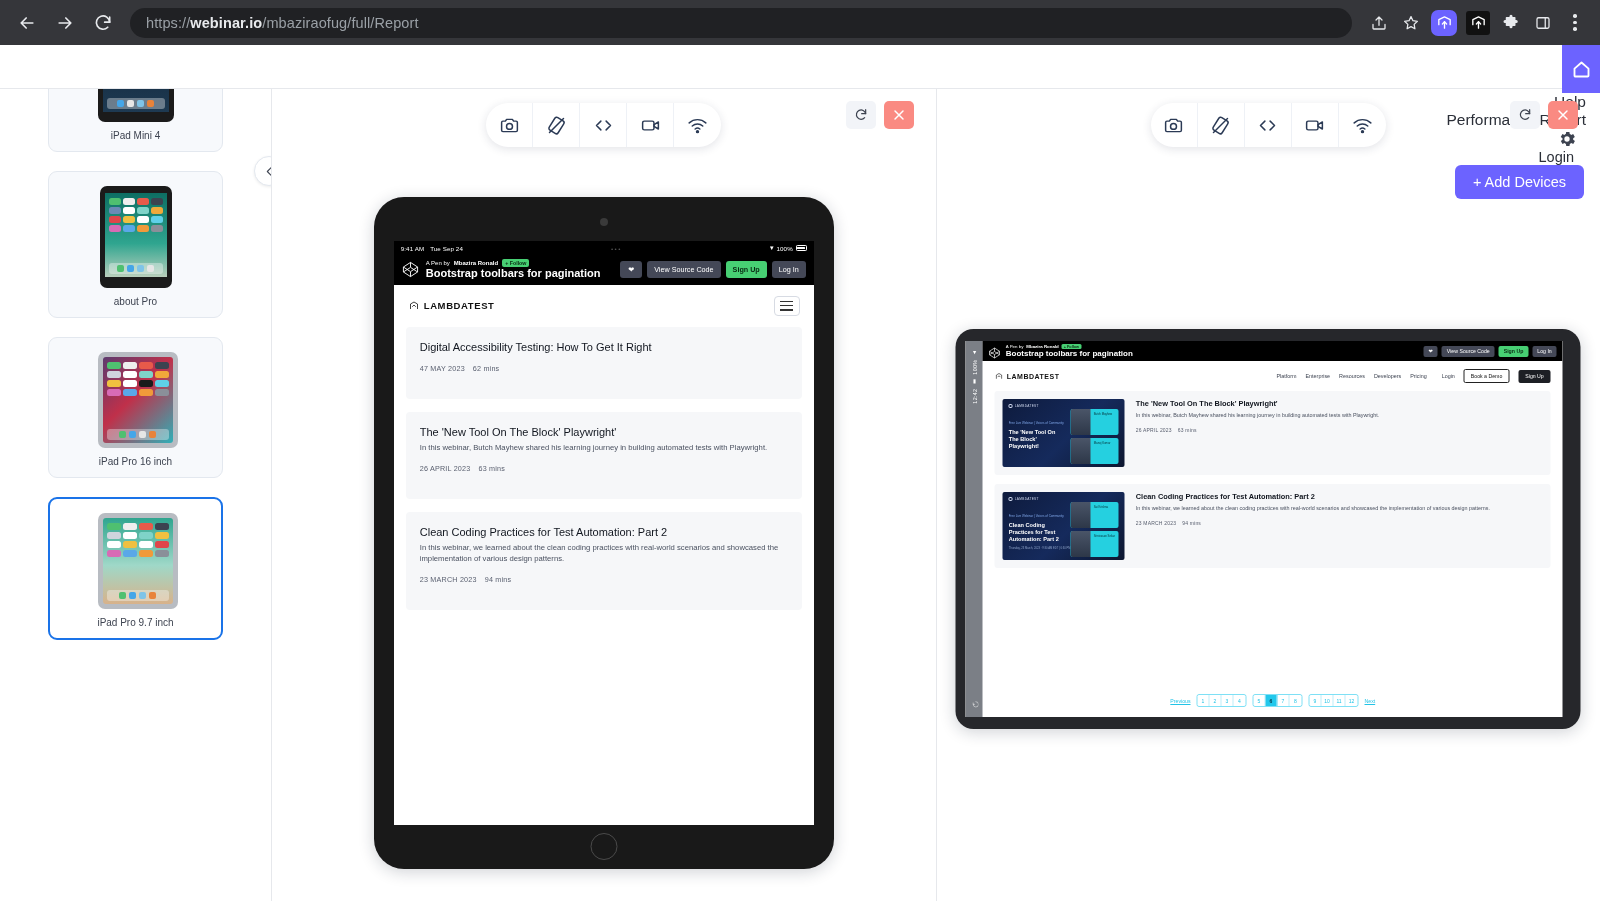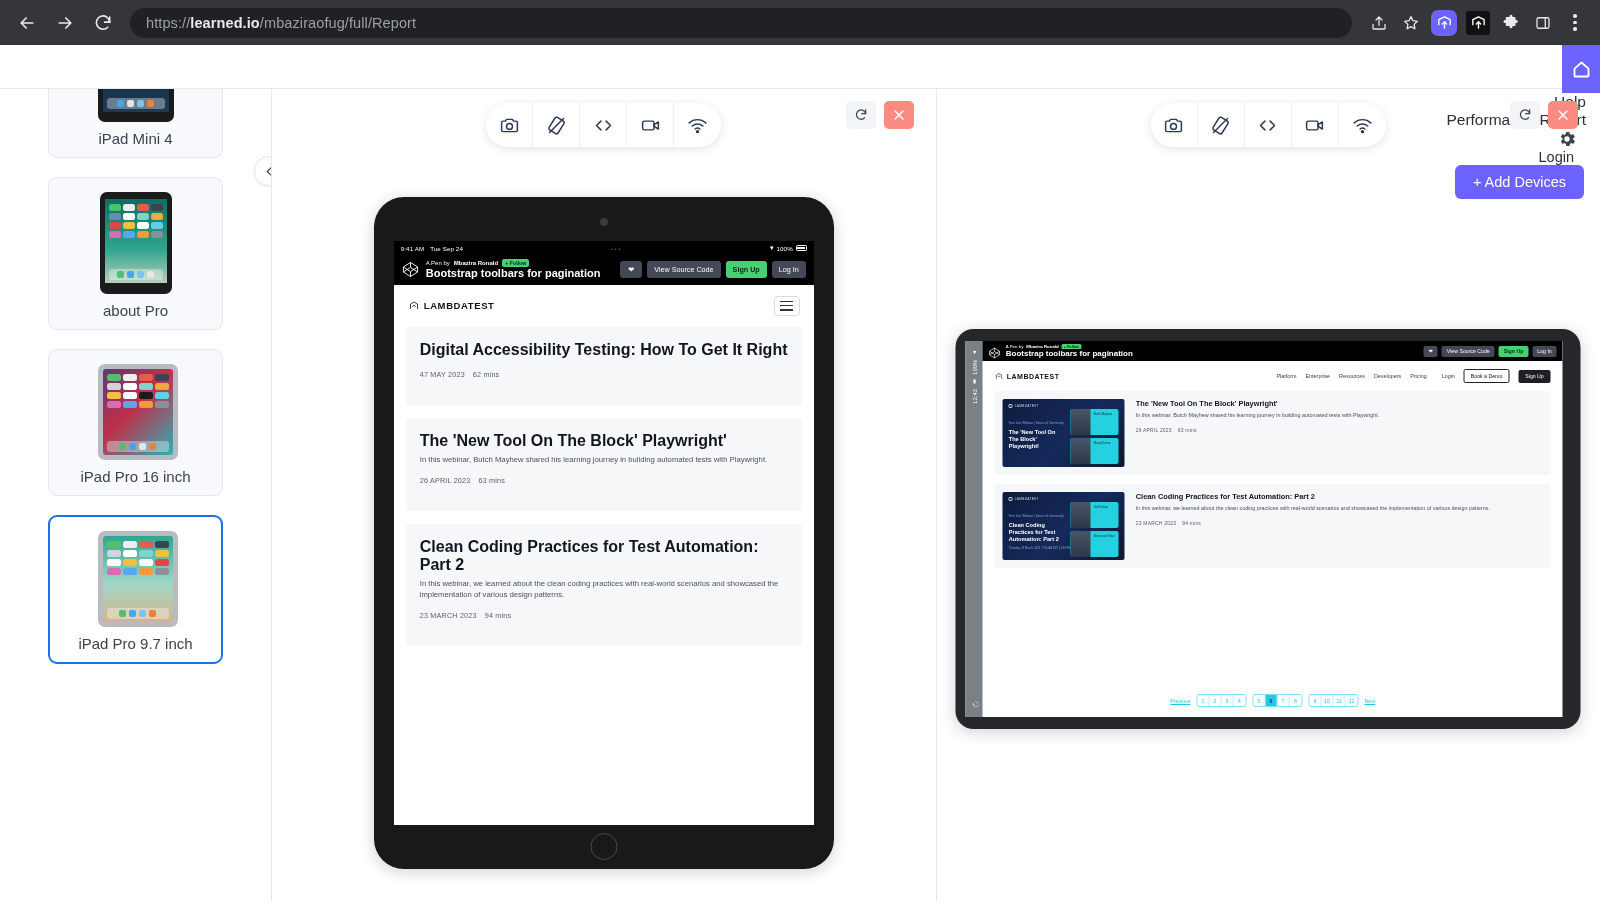--- a/index.html
+++ b/index.html
@@ -74,21 +74,21 @@
     width: 272px; flex: none; background: #fff; position: relative;
     border-right: 1px solid #e6e8ec; padding: 0 48px;
     overflow: hidden;
   }
   .dev-card {
     background: #f7f9fc; border: 1px solid #e3e8ef; border-radius: 9px;
     margin-bottom: 19px; padding: 14px 8px 10px; text-align: center;
   }
   .dev-card.selected { border: 2.5px solid #1a73e8; background: #fff; }
   .dev-card.clipped-top { margin-top: -78px; }
-  .dev-label { font-size: 15px; color: #3d4350; margin-top: 8px; }
+  .dev-label { font-size: 10px; color: #3d4350; margin-top: 8px; }
 
   
   .thumb { width: 76px; margin: 0 auto; }
   .thumb-tablet {
     border-radius: 7px; margin: 0 auto; position: relative;
     display: flex; align-items: center; justify-content: center;
   }
   .thumb-screen { position: relative; overflow: hidden; }
   .app-grid { position:absolute; inset:0; display:grid; grid-template-columns: repeat(4,1fr); gap: 2px; padding: 5px 4px; align-content: start;}
   .app-grid i { display:block; border-radius: 2.5px; height: 7px; }
@@ -188,21 +188,21 @@
   
   .pen-page { background: #fff; height: 100%; display: flex; flex-direction: column; }
   .lt-nav { display: flex; align-items: center; padding: 11px 14px; }
   .lt-logo { display: flex; align-items: center; gap: 4px; font-size: 9.5px; font-weight: bold; letter-spacing: .6px; color: #111;}
   .lt-logo svg { width: 12px; height: 12px; fill: none; stroke: #111; stroke-width: 1.6; stroke-linejoin: round;}
   .lt-burger { margin-left: auto; width: 26px; height: 20px; border: 1px solid #d7dbe3; border-radius: 4px; display: flex; flex-direction: column; justify-content: center; align-items: center; gap: 3px;}
   .lt-burger i { display: block; width: 13px; height: 1.4px; background: #333; }
 
   .cards { padding: 0 12px; flex: 1; }
   .webinar-card { background: #f6f7f9; border-radius: 4px; padding: 14px 14px 26px; margin-bottom: 13px; }
-  .wc-title { font-size: 16px; font-weight: bold; color: #11161f; margin-bottom: 4px;}
+  .wc-title { font-size: 11px; font-weight: normal; color: #11161f; margin-bottom: 4px;}
   .wc-desc { font-size: 7.7px; color: #4a5160; line-height: 1.45; }
   .wc-meta { font-size: 7.2px; color: #5a6070; margin-top: 11px; letter-spacing: .2px;}
   .wc-meta .gap { display: inline-block; width: 8px; }
 
   
   .android-status {
     width: 17px; background: #7b7f86; color: #fff; display: flex;
     flex-direction: column; align-items: center; justify-content: space-between;
     padding: 8px 0; font-size: 5.4px; flex: none;
   }
@@ -272,21 +272,21 @@
       </svg>
   </div>
   <div class="nav-btn">
     <svg viewBox="0 0 24 24">
         <path d="M20 11a8 8 0 10-2.3 6.1"></path>
         <path d="M20 5v6h-6"></path>
       </svg>
   </div>
   <div class="omnibox">
     <span class="scheme">https://</span>
-      <span class="host">learned.io</span>
+      <span class="host">webinar.io</span>
       <span class="path">/mbaziraofug/full/Report</span>
   </div>
   <div class="chrome-right">
     <div class="ic">
       <svg viewBox="0 0 24 24">
           <path d="M4 14v5a1 1 0 001 1h14a1 1 0 001-1v-5"></path>
           <path d="M12 15V4M8 8l4-4 4 4"></path>
         </svg>
     </div>
     <div class="ic">

